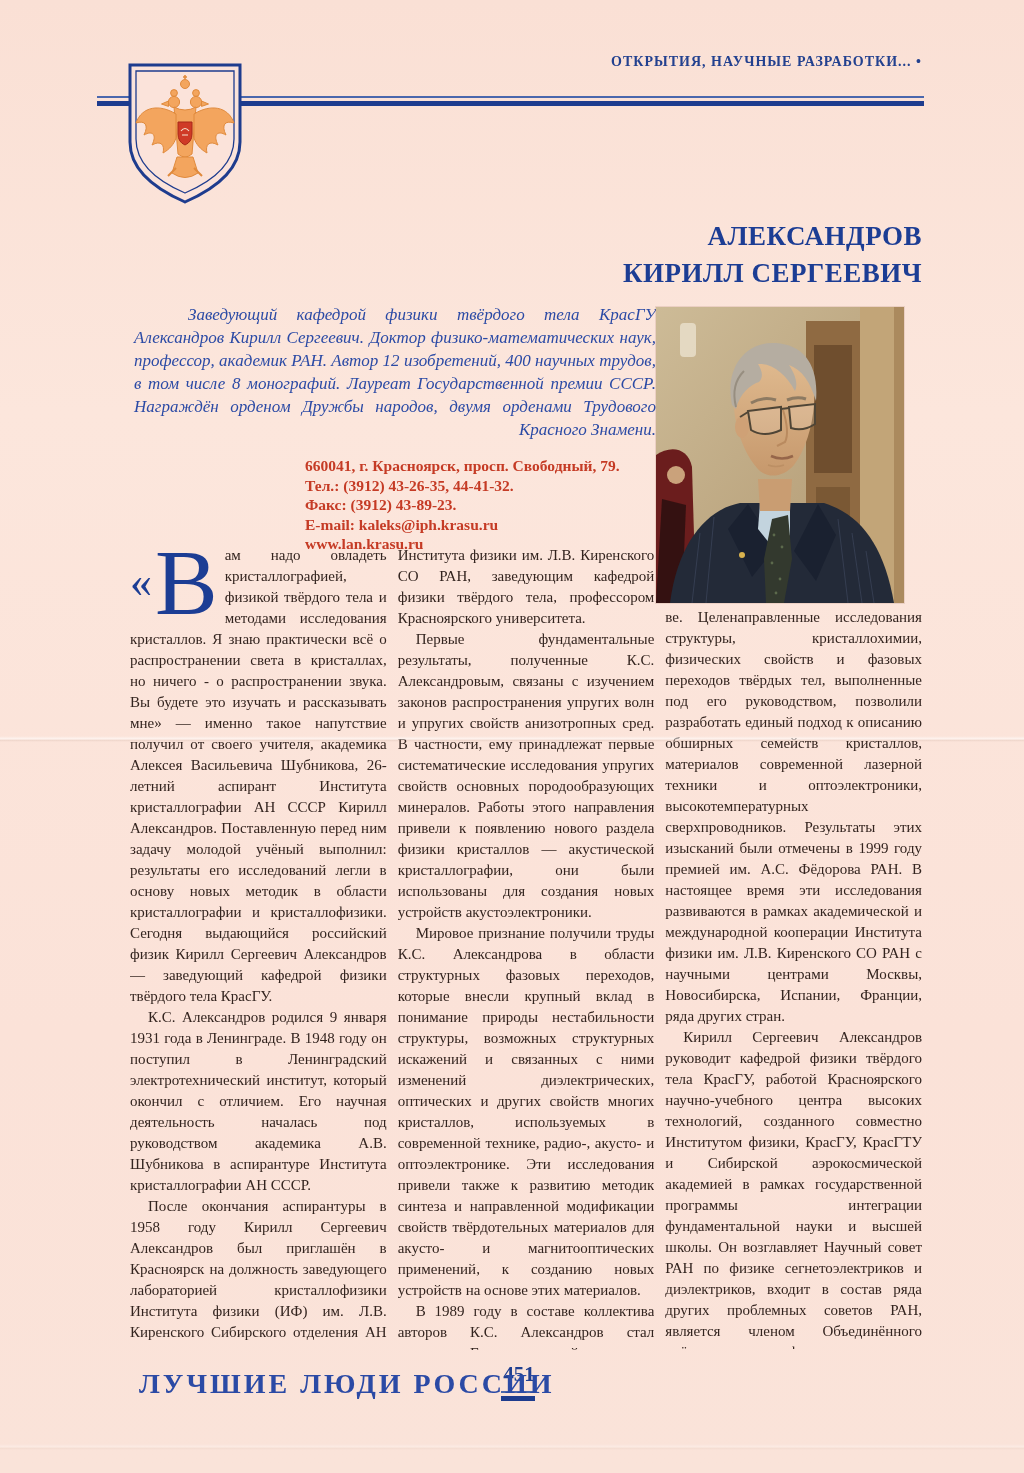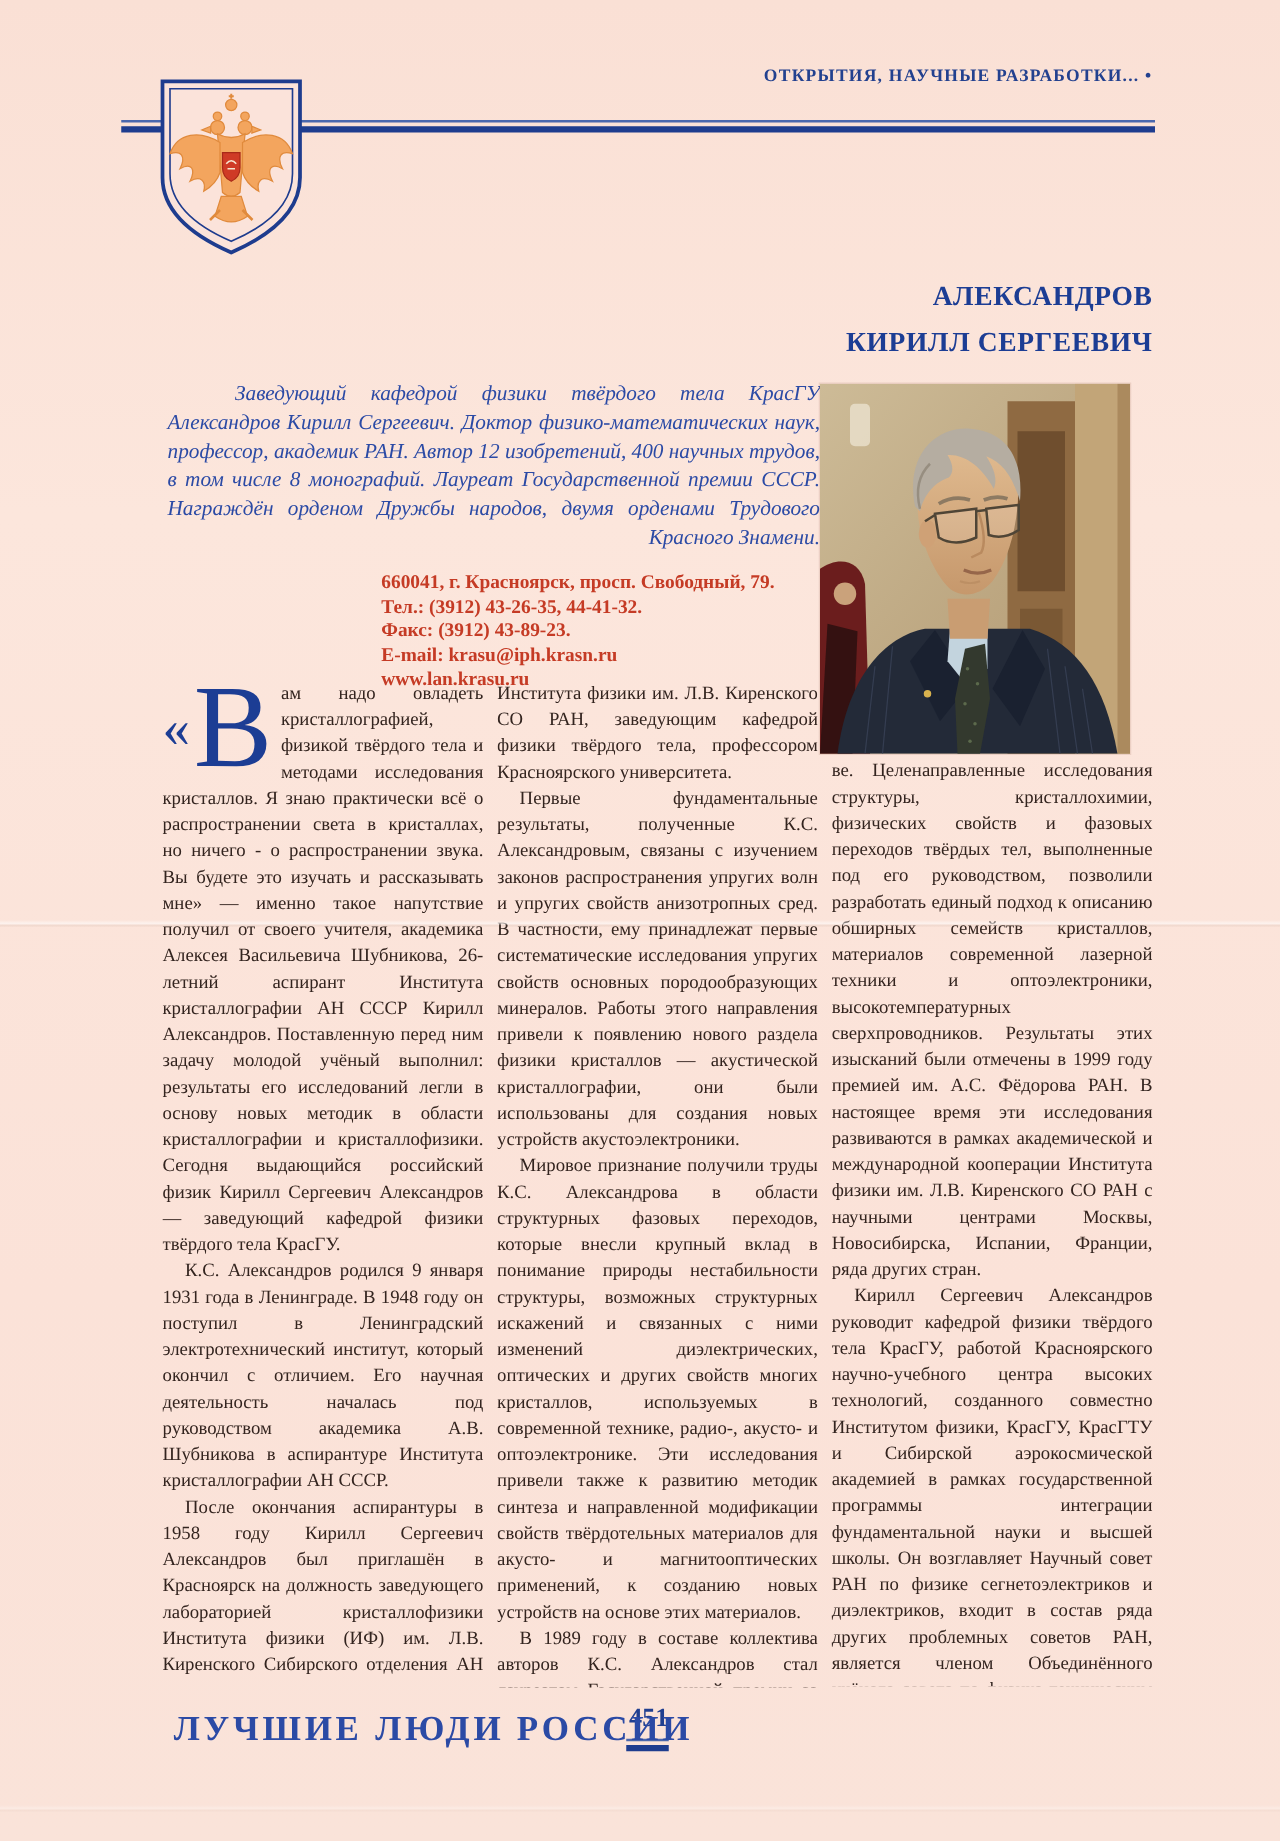--- a/index.html
+++ b/index.html
@@ -14,21 +14,21 @@
   .section-title{position:absolute;top:54px;right:102px;font-size:14px;font-weight:bold;
     color:#23418f;letter-spacing:1px;white-space:nowrap;}
   .rule{position:absolute;left:97px;width:827px;}
   .rule .thin{height:2px;background:#4a67ad;}
   .rule .gap{height:3px;}
   .rule .thick{height:5px;background:#1e3c8e;}
   .rule-top{top:96px;}
   
   .emblem{position:absolute;left:122px;top:60px;width:126px;height:150px;z-index:3;}
   
-  .name{position:absolute;top:218px;right:102px;text-align:right;font-size:22px;line-height:37px;
+  .name{position:absolute;top:218px;right:102px;text-align:right;font-size:27px;line-height:37px;
     font-weight:bold;color:#1c3d94;letter-spacing:.5px;}
   .summary{position:absolute;top:303px;left:134px;width:522px;font-style:italic;font-weight:normal;
     font-size:17px;line-height:23px;color:#2b4aa5;text-align:justify;text-align-last:right;text-indent:54px;}
   
   .contact{position:absolute;top:456px;left:305px;width:350px;text-align:left;color:#c53b25;
     font-weight:bold;font-size:15.5px;line-height:19.5px;}
   
   .photo{position:absolute;left:656px;top:307px;width:248px;height:296px;box-shadow:0 0 0 1px rgba(150,90,70,.15);}
   .photo svg{display:block;width:100%;height:100%;}
   
@@ -92,21 +92,21 @@
     <div>АЛЕКСАНДРОВ</div>
     <div>КИРИЛЛ СЕРГЕЕВИЧ</div>
   </div>
 
   <div class="summary">Заведующий кафедрой физики твёрдого тела КрасГУ Александров Кирилл Сергеевич. Доктор физико-математических наук, профессор, академик РАН. Автор 12 изобретений, 400 научных трудов, в том числе 8 монографий. Лауреат Государственной премии СССР. Награждён орденом Дружбы народов, двумя орденами Трудового Красного Знамени.</div>
 
   <div class="contact">
     <div>660041, г. Красноярск, просп. Свободный, 79.</div>
     <div>Тел.: (3912) 43-26-35, 44-41-32.</div>
     <div>Факс: (3912) 43-89-23.</div>
-    <div>E-mail: krasu@iph.krasn.ru</div>
+    <div>E-mail: kaleks@iph.krasu.ru</div>
     <div>www.lan.krasu.ru</div>
   </div>
 
   <div class="photo">
     <svg viewBox="0 0 248 296" preserveAspectRatio="none" aria-hidden="true">
       <defs>
         <linearGradient id="bgw" x1="0" y1="0" x2="1" y2="1">
           <stop offset="0" stop-color="#cdbb97"></stop>
             <stop offset="1" stop-color="#b09770"></stop>
         </linearGradient>

